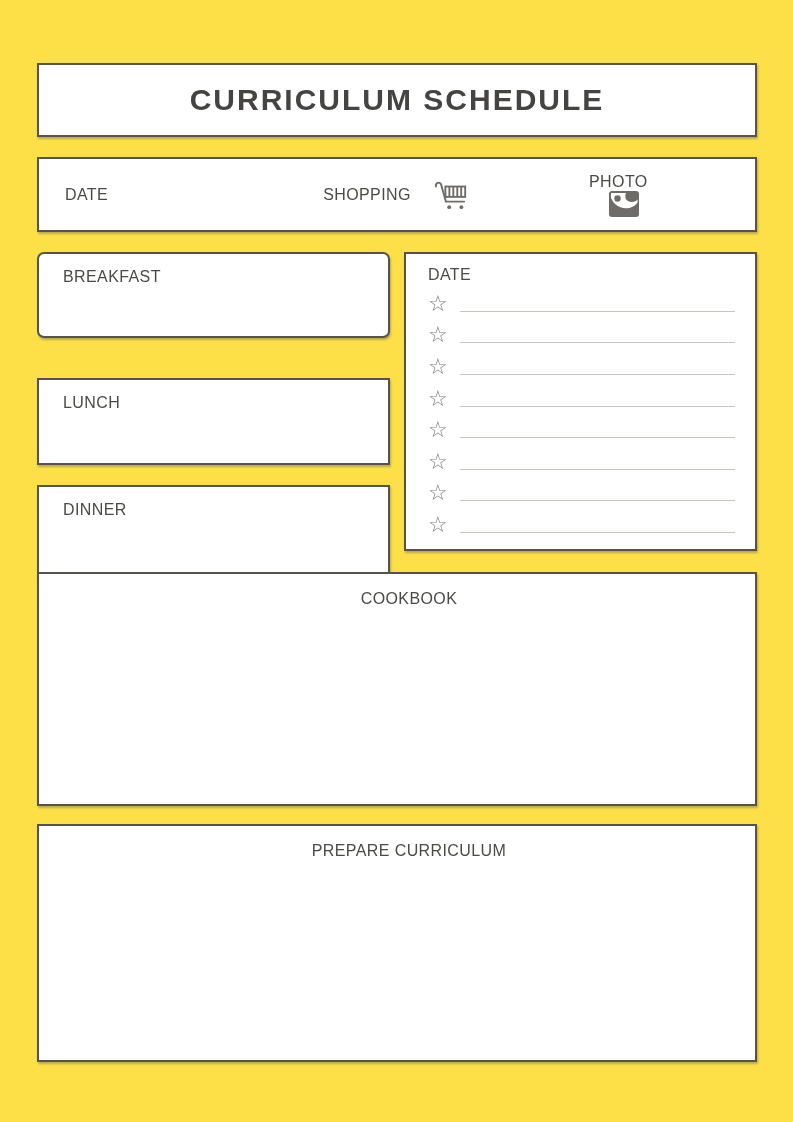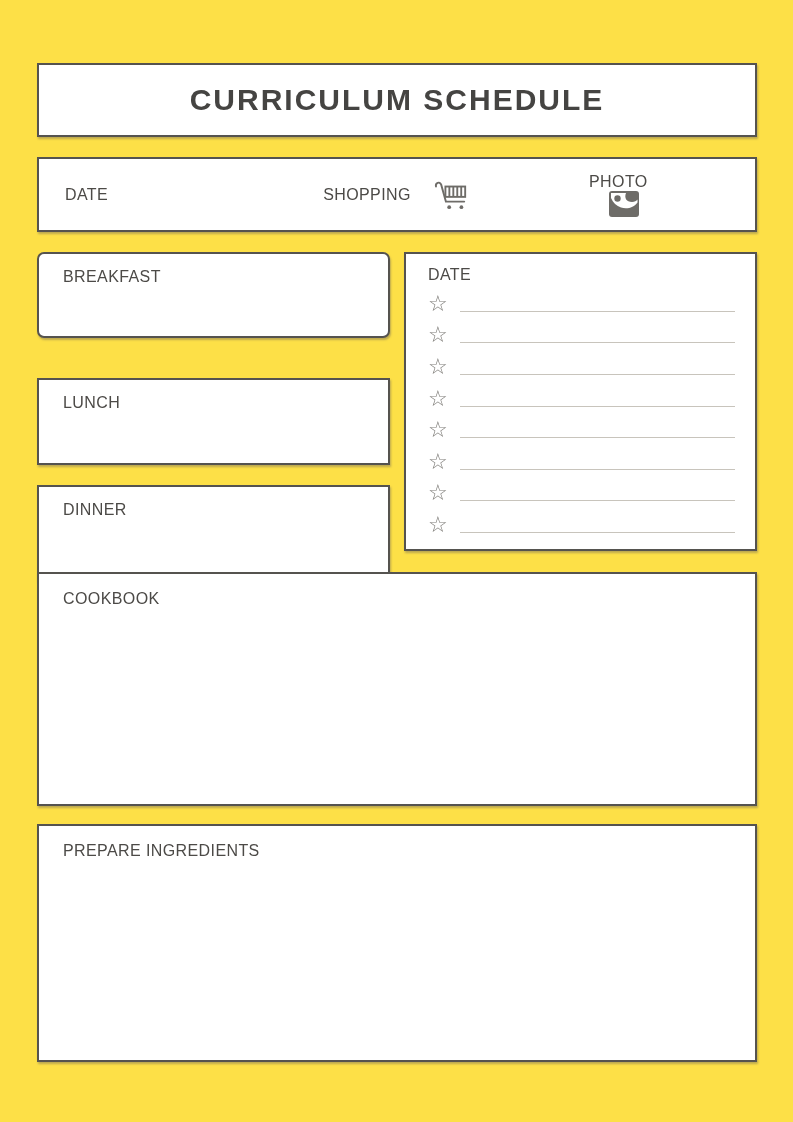--- a/index.html
+++ b/index.html
@@ -64,21 +64,21 @@
   .star{
     font-size:22px; line-height:1; color:#7F7D79;
     width:28px; flex:0 0 28px;
   }
   .star-line{
     flex:1; height:1px;
     border-bottom:1.5px solid #C8C4BC;
     margin-left:4px; margin-top:14px;
   }
   
-  .wide-box{left:37px; width:720px; padding:16px 0 0 24px;}
+  .wide-box{left:37px; width:720px; padding:16px 0 0 24px;text-align:center;}
   .cookbook-box{top:572px; height:234px;}
   .prepare-box{top:824px; height:238px;}
   .wide-fill{position:absolute; left:2px; right:2px; top:44px; bottom:2px;}
   svg{display:block;}
 </style>
 </head>
 <body>
 
 <div class="page">
 
@@ -167,17 +167,17 @@
         </div>
       </div>
   </div>
 
   <div class="box wide-box cookbook-box">
     <span class="label">COOKBOOK</span>
     <div class="wide-fill"></div>
   </div>
 
   <div class="box wide-box prepare-box">
-    <span class="label">PREPARE INGREDIENTS</span>
+    <span class="label">PREPARE CURRICULUM</span>
     <div class="wide-fill"></div>
   </div>
 
 </div>
 
 </body></html>

